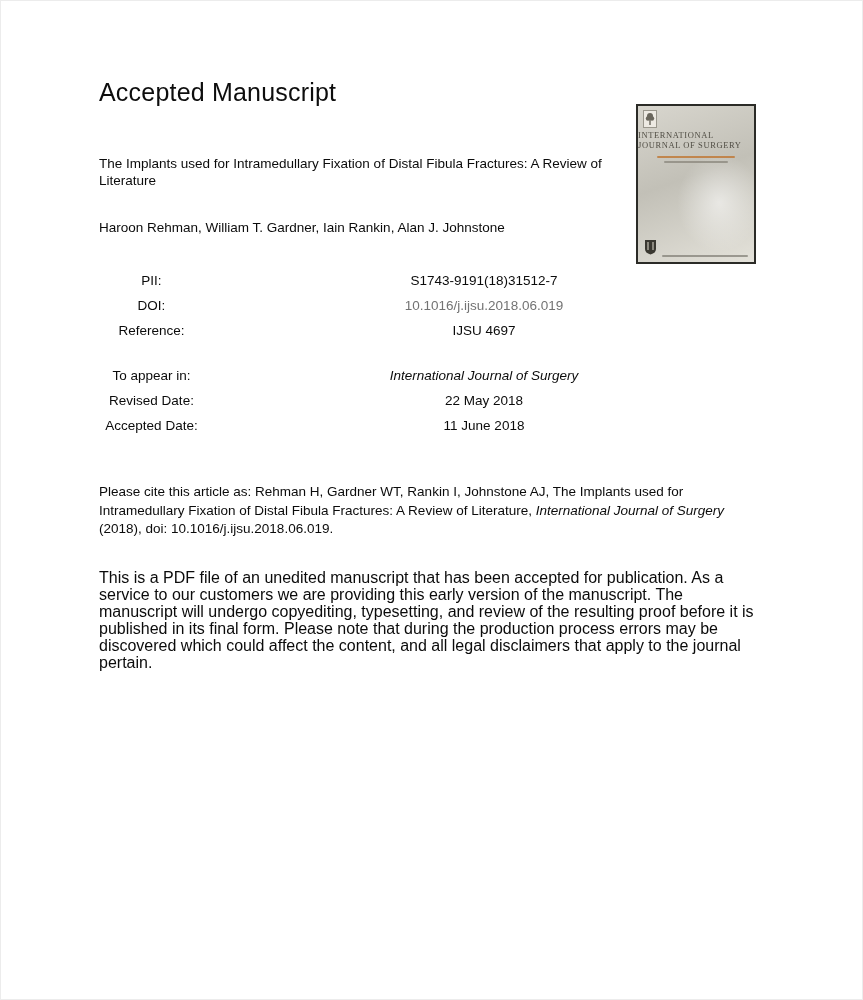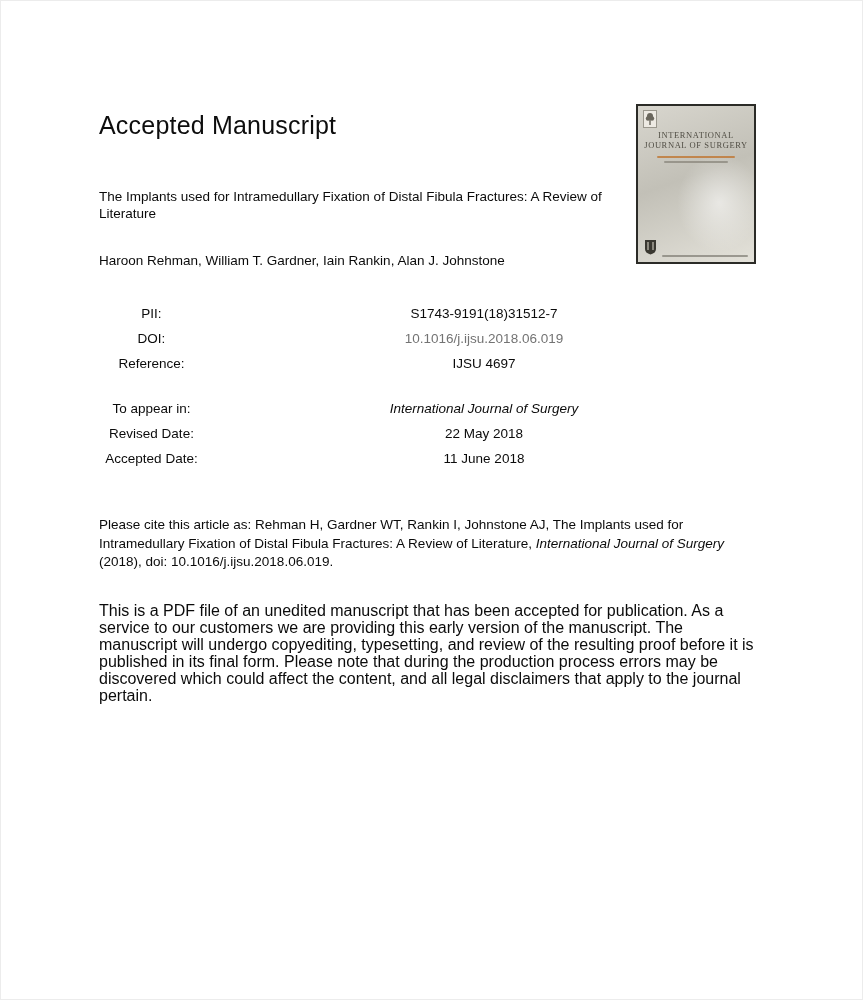--- a/index.html
+++ b/index.html
@@ -11,21 +11,21 @@
   }
   .page {
     position:relative;
     width:863px;
     height:1000px;
     background:#ffffff;
     overflow:hidden;
     border:1px solid #ececec;
   }
   .content {
-    padding:110px 98px 0 98px;
+    padding:77px 98px 0 98px;
   }
   .am-title {
     font-size:25px;
     font-weight:400;
     letter-spacing:0.2px;
     color:#0d0d0d;
   }
   .article-title {
     margin-top:48px;
     font-size:13.5px;
@@ -86,21 +86,21 @@
     position:absolute;
     left:5px; top:4px;
     width:14px; height:18px;
     background:#edeae3;
     border:1px solid #9a978d;
     display:flex; align-items:center; justify-content:center;
   }
   .cover-title {
     position:absolute;
     top:24px; left:0; right:0;
-    text-align:center;
+    text-align:left;
     font-family:"Liberation Serif","DejaVu Serif",serif;
     font-size:8.5px;
     line-height:10px;
     letter-spacing:0.6px;
     color:#514e45;
   }
   .cover-subline {
     position:absolute;
     left:50%;
     transform:translateX(-50%);

